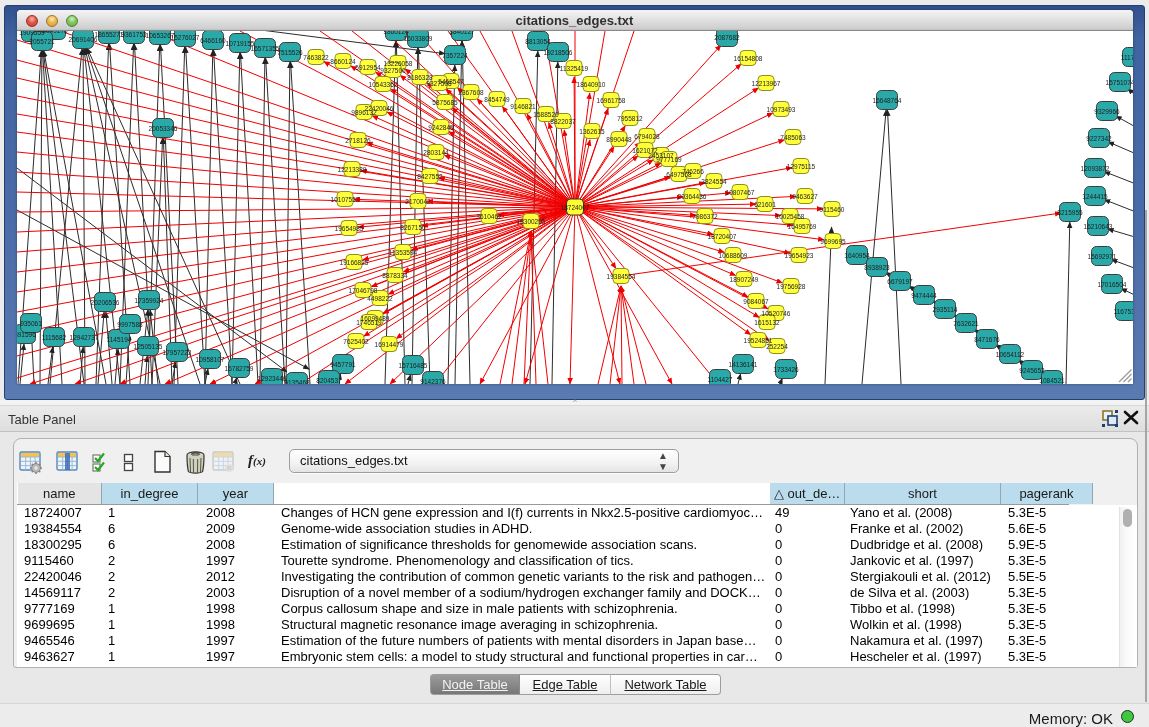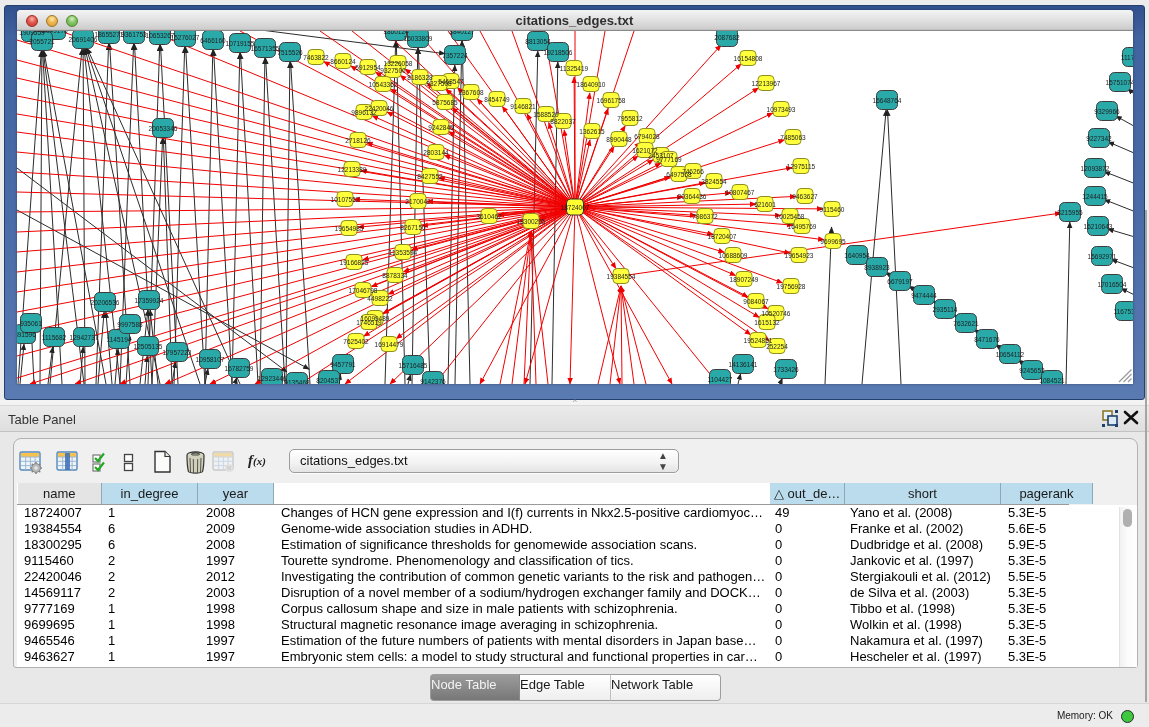--- a/index.html
+++ b/index.html
@@ -40,29 +40,29 @@
 
 #thead { left:17px; top:483px; width:1052px; height:22px; background:#ffffff; border-bottom:1px solid #9a9a9a; }
 .hc { position:absolute; top:0; height:21px; background:#badcec; border-right:1px solid #90a8b4; font-size:13px; color:#1a1a1a; text-align:center; line-height:21px; overflow:hidden;}
 #rows { left:17px; top:505px; width:1120px; height:162px; background:#fff; overflow:hidden; font-size:13px; color:#000; }
 .row { position:absolute; left:0; width:1120px; height:16px; line-height:16px; white-space:nowrap; }
 .c { position:absolute; top:0; height:16px; overflow:hidden; }
 #vsb { left:1119px; top:507px; width:17px; height:160px; background:linear-gradient(90deg,#f1f1f1,#fbfbfb 45%,#ffffff); border-left:1px solid #e2e2e2;}
 #vsb-thumb { left:1123px; top:509px; width:9px; height:18px; border-radius:5px; background:#b0b0b0; }
 
 
-.tabbar { top:674px; height:27px; border:1px solid #9d9d9d; font-size:13px; position:absolute;
-  background:linear-gradient(180deg,#ffffff,#eeeeee); color:#1a1a1a; text-align:left; line-height:20px;}
+.tabbar { top:674px; height:21px; border:1px solid #9d9d9d; font-size:13px; position:absolute;
+  background:linear-gradient(180deg,#ffffff,#eeeeee); color:#1a1a1a; text-align:center; line-height:20px;text-decoration:underline;}
 #tab1 { left:430px; width:89px; border-radius:4px 0 0 4px; background:linear-gradient(180deg,#9c9c9c,#777777); color:#f3f3f3; border-right:none;}
 #tab2 { left:519px; width:92px; border-right:1px solid #c0c0c0; border-left:1px solid #8b8b8b;}
 #tab3 { left:611px; width:110px; border-left:none; border-radius:0 4px 4px 0;}
 
 
 #statusline { left:0; top:703px; width:1149px; height:24px; background:#ececec; border-top:1px solid #d6d6d6;}
-#mem { right:36px; top:710px; position:absolute; font-size:10px; color:#1a1a1a; }
+#mem { right:36px; top:710px; position:absolute; font-size:15px; color:#1a1a1a; }
 #memdot { left:1121px; top:710px; width:13px; height:13px; border-radius:50%; background:#3ec83e; border:1.5px solid #2a2a2a; }
 #redge { left:1145px; top:210px; width:2px; height:492px; background:#a5a5a5; }
 </style>
 </head>
 <body>
 <div class="abs" id="blueframe"></div>
 <div class="abs" id="macwin"></div>
 <div class="abs" id="canvas">
 <svg id="net" width="1116" height="353" viewBox="17 31 1116 353" style="position:absolute;left:0;top:0;">
 <defs>

